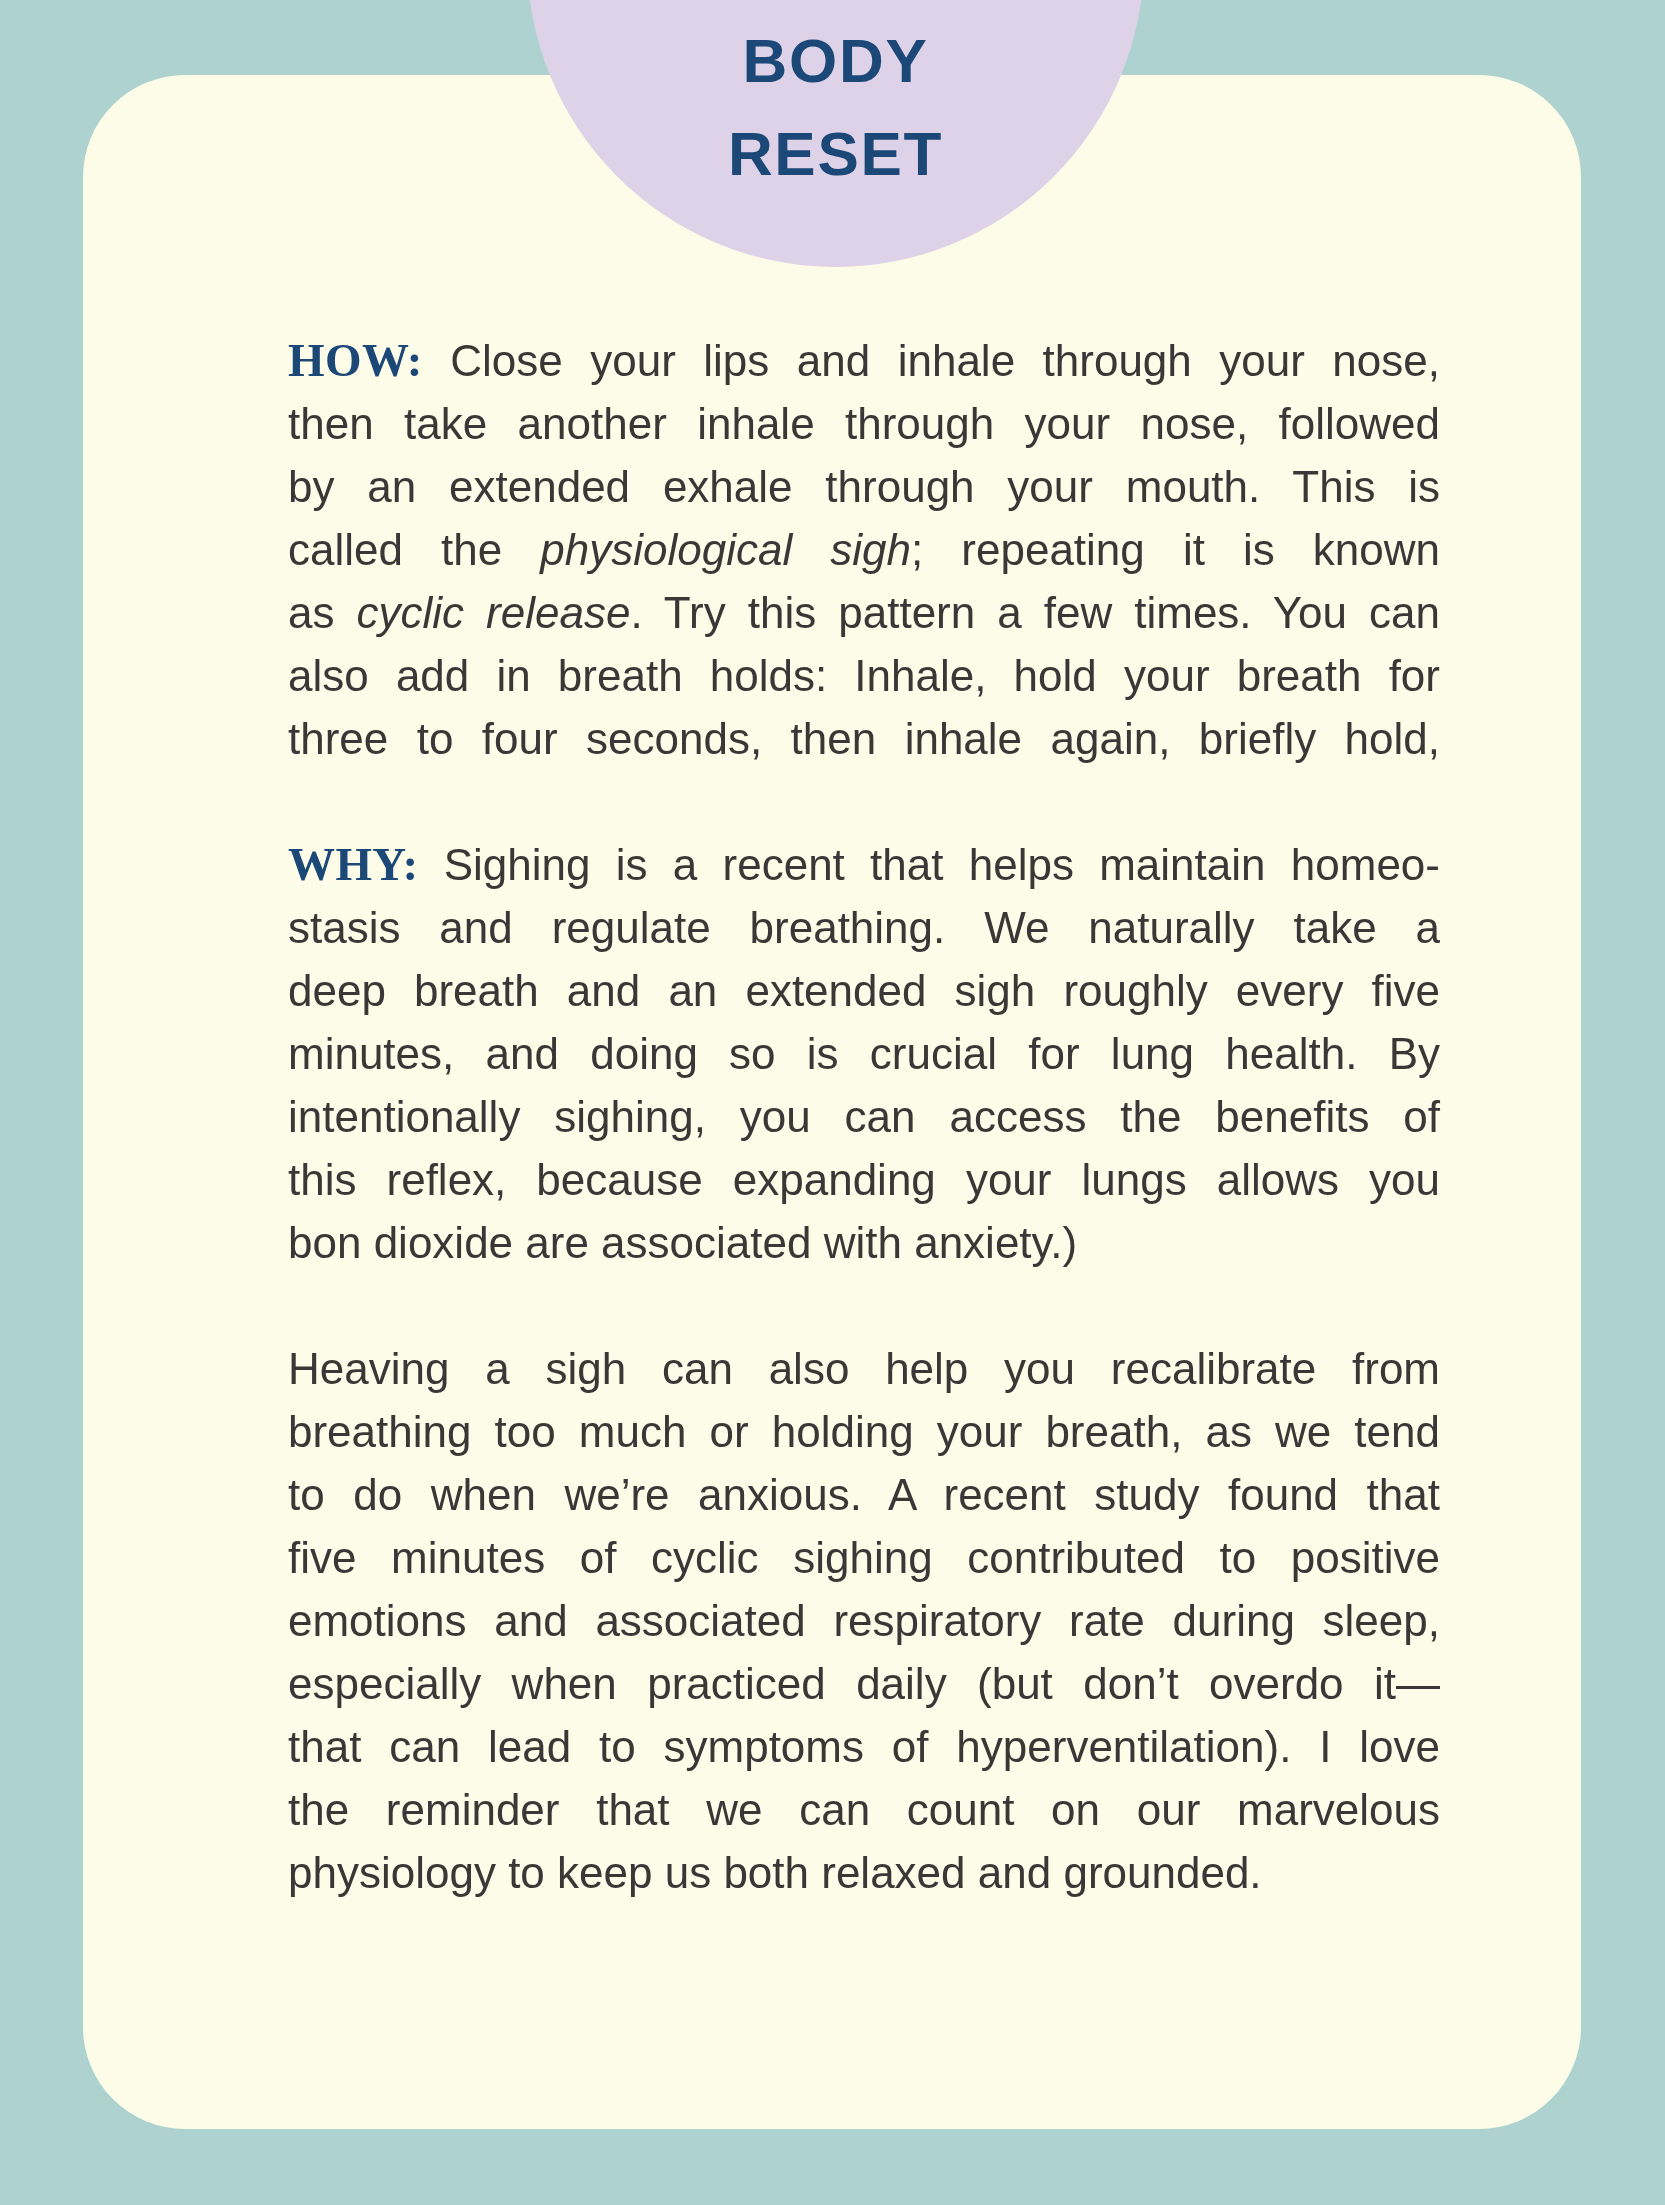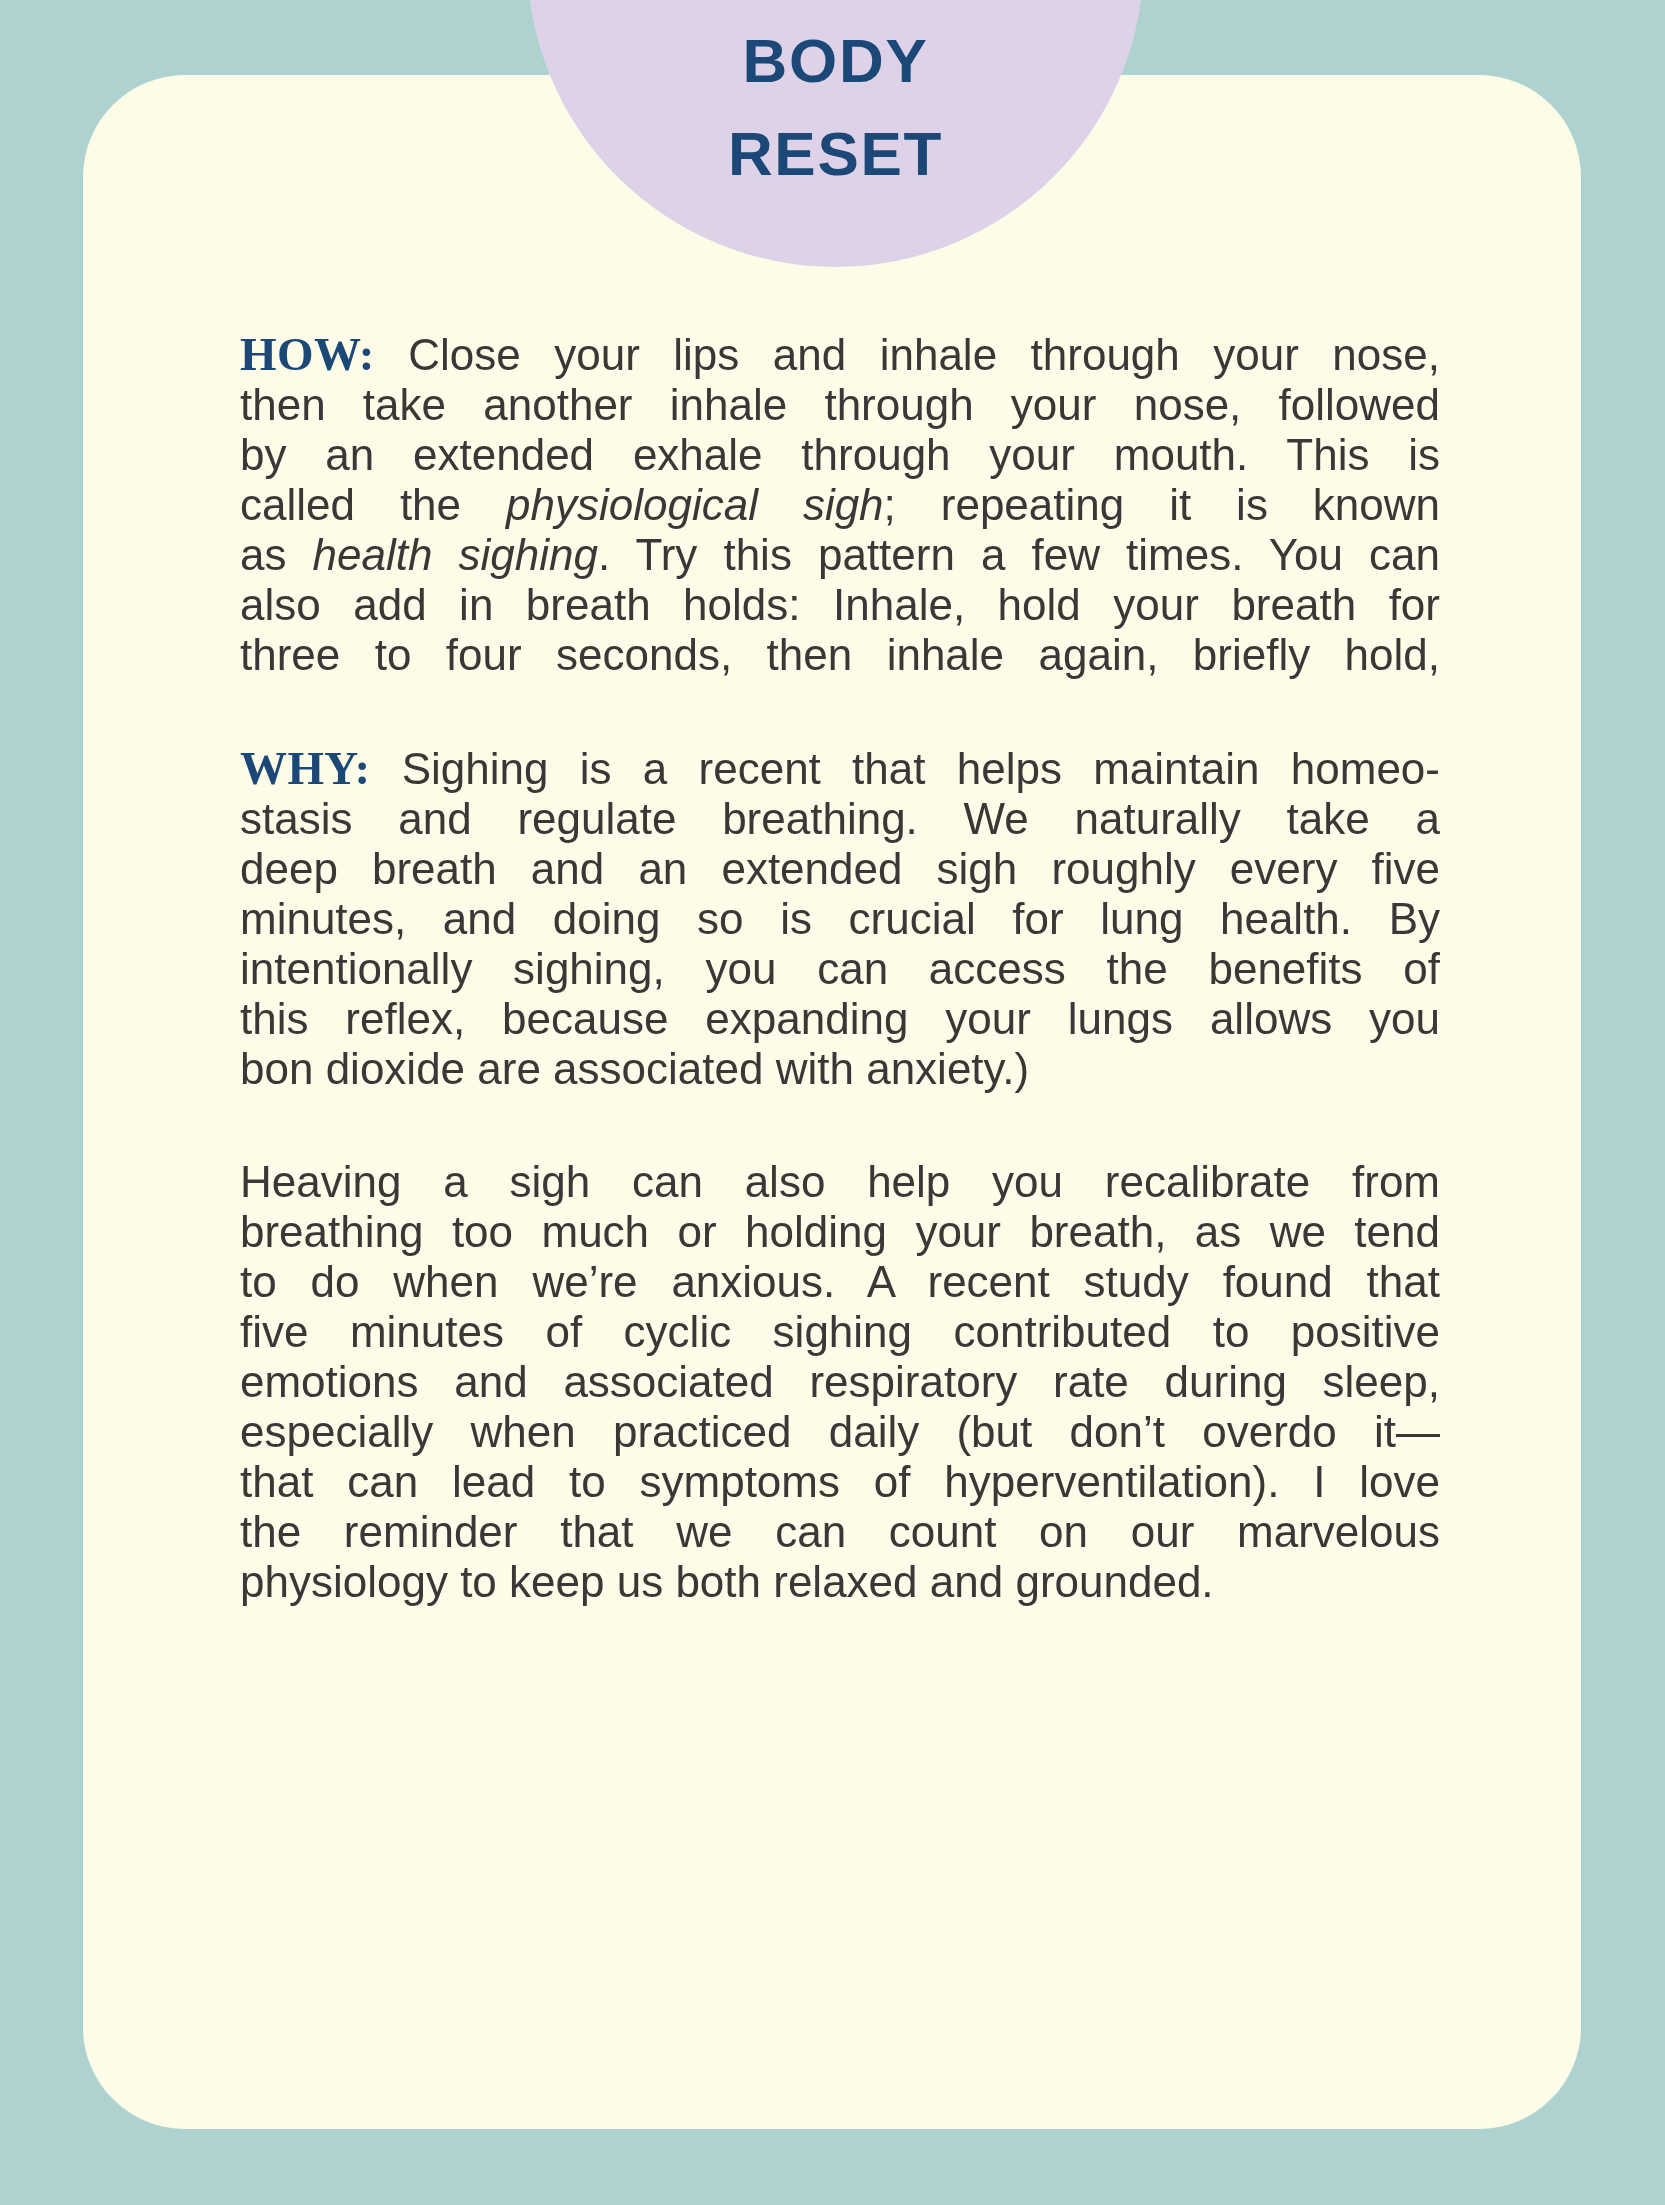--- a/index.html
+++ b/index.html
@@ -31,41 +31,41 @@
     font-size:62px;line-height:93px;letter-spacing:1.7px;
     color:var(--navy);
   }
   .text-col{
     position:absolute;left:157px;top:254px;width:1200px;
   }
   .paragraph{margin:0 0 63px 0}
   .paragraph:last-child{margin-bottom:0}
   .line{
     font-family:"Liberation Sans",sans-serif;
-    font-size:44px;line-height:50px;color:var(--ink);
-    text-align:justify;text-align-last:justify;
+    font-size:44px;line-height:63px;color:var(--ink);
+    text-align:justify;text-align-last:justify;margin-left:48px;
   }
   .line.last{text-align-last:left}
   .seg-lead{
     font-family:"Liberation Serif",serif;font-weight:bold;
     font-size:47px;color:var(--navy);letter-spacing:0.4px;
   }
   .seg-italic{font-style:italic}
 </style>
 </head>
 <body>
 
 <div class="card">
   <div class="text-col" id="body-text">
       <div class="paragraph">
         <div class="line"><span class="seg-lead">HOW:</span><span class="seg-plain"> Close your lips and inhale through your nose,</span></div>
         <div class="line"><span class="seg-plain">then take another inhale through your nose, followed</span></div>
         <div class="line"><span class="seg-plain">by an extended exhale through your mouth. This is</span></div>
         <div class="line"><span class="seg-plain">called the </span><span class="seg-italic">physiological sigh</span><span class="seg-plain">; repeating it is known</span></div>
-        <div class="line"><span class="seg-plain">as </span><span class="seg-italic">health sighing</span><span class="seg-plain">. Try this pattern a few times. You can</span></div>
+        <div class="line"><span class="seg-plain">as </span><span class="seg-italic">cyclic release</span><span class="seg-plain">. Try this pattern a few times. You can</span></div>
         <div class="line"><span class="seg-plain">also add in breath holds: Inhale, hold your breath for</span></div>
         <div class="line"><span class="seg-plain">three to four seconds, then inhale again, briefly hold,</span></div>
       </div>
       <div class="paragraph">
         <div class="line"><span class="seg-lead">WHY:</span><span class="seg-plain"> Sighing is a recent that helps maintain homeo-</span></div>
         <div class="line"><span class="seg-plain">stasis and regulate breathing. We naturally take a</span></div>
         <div class="line"><span class="seg-plain">deep breath and an extended sigh roughly every five</span></div>
         <div class="line"><span class="seg-plain">minutes, and doing so is crucial for lung health. By</span></div>
         <div class="line"><span class="seg-plain">intentionally sighing, you can access the benefits of</span></div>
         <div class="line"><span class="seg-plain">this reflex, because expanding your lungs allows you</span></div>

